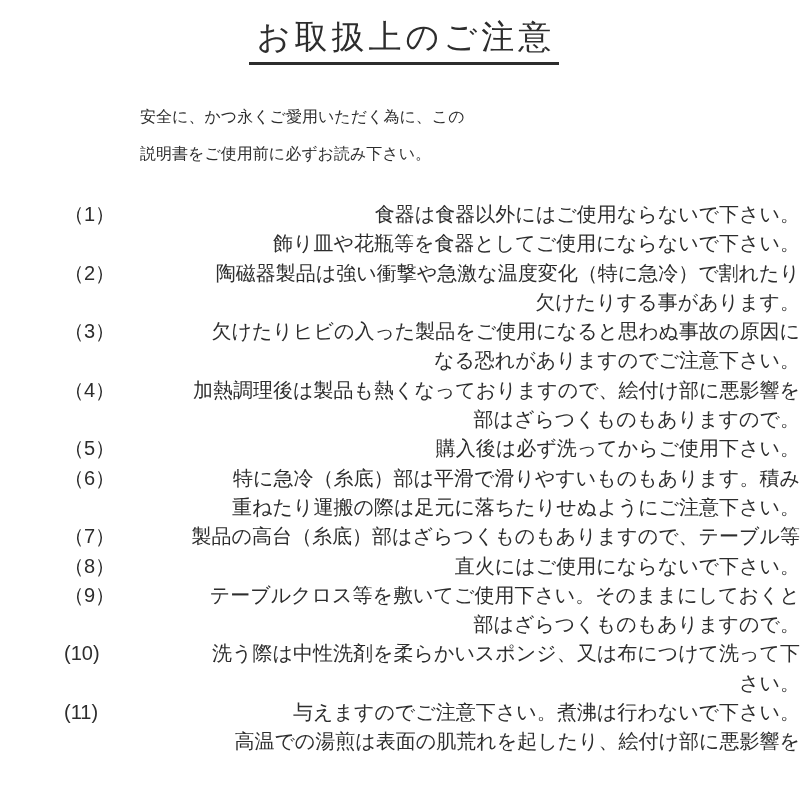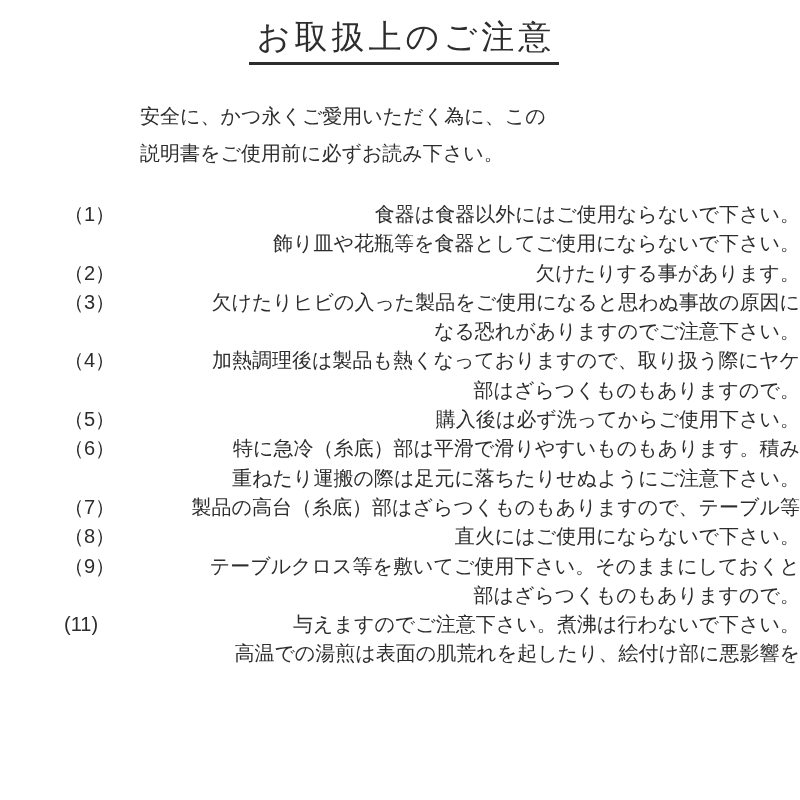--- a/index.html
+++ b/index.html
@@ -29,21 +29,21 @@
     font-size: 33px;
     font-weight: normal;
     letter-spacing: 4px;
     line-height: 1.15;
     padding: 0 4px 6px 8px;
     border-bottom: 3px solid #2d2d2d;
     white-space: nowrap;
   }
   .intro {
     margin: 33px 0 0 140px;
-    font-size: 20px;
+    font-size: 16px;
     line-height: 37px;
   }
   .intro-line {
     display: block;
     white-space: nowrap;
   }
   .list {
     margin-top: 28px;
     padding-left: 64px;
     font-size: 20px;
@@ -87,36 +87,37 @@
       <span class="num">（1）</span>
       <span class="text">
           <div class="line">食器は食器以外にはご使用ならないで下さい。</div>
           <div class="line">飾り皿や花瓶等を食器としてご使用にならないで下さい。</div>
         </span>
     </div>
 
     <div class="item">
       <span class="num">（2）</span>
       <span class="text">
+          <div class="line">陶磁器製品は強い衝撃や急激な温度変化（特に急冷）で割れたり</div>
           <div class="line">欠けたりする事があります。</div>
         </span>
     </div>
 
     <div class="item">
       <span class="num">（3）</span>
       <span class="text">
           <div class="line">欠けたりヒビの入った製品をご使用になると思わぬ事故の原因に</div>
           <div class="line">なる恐れがありますのでご注意下さい。</div>
         </span>
     </div>
 
     <div class="item">
       <span class="num">（4）</span>
       <span class="text">
-          <div class="line">加熱調理後は製品も熱くなっておりますので、取り扱う際にヤケ</div>
+          <div class="line">加熱調理後は製品も熱くなっておりますので、絵付け部に悪影響を</div>
           <div class="line">部はざらつくものもありますので。</div>
         </span>
     </div>
 
     <div class="item">
       <span class="num">（5）</span>
       <span class="text">
           <div class="line">購入後は必ず洗ってからご使用下さい。</div>
         </span>
     </div>
@@ -144,20 +145,27 @@
     </div>
 
     <div class="item">
       <span class="num">（9）</span>
       <span class="text">
           <div class="line">テーブルクロス等を敷いてご使用下さい。そのままにしておくと</div>
           <div class="line">部はざらつくものもありますので。</div>
         </span>
     </div>
 
+    <div class="item">
+      <span class="num">(10)</span>
+      <span class="text">
+          <div class="line">洗う際は中性洗剤を柔らかいスポンジ、又は布につけて洗って下</div>
+          <div class="line">さい。</div>
+        </span>
+    </div>
 
     <div class="item">
       <span class="num">(11)</span>
       <span class="text">
           <div class="line">与えますのでご注意下さい。煮沸は行わないで下さい。</div>
           <div class="line">高温での湯煎は表面の肌荒れを起したり、絵付け部に悪影響を</div>
         </span>
     </div>
   </div>
 

